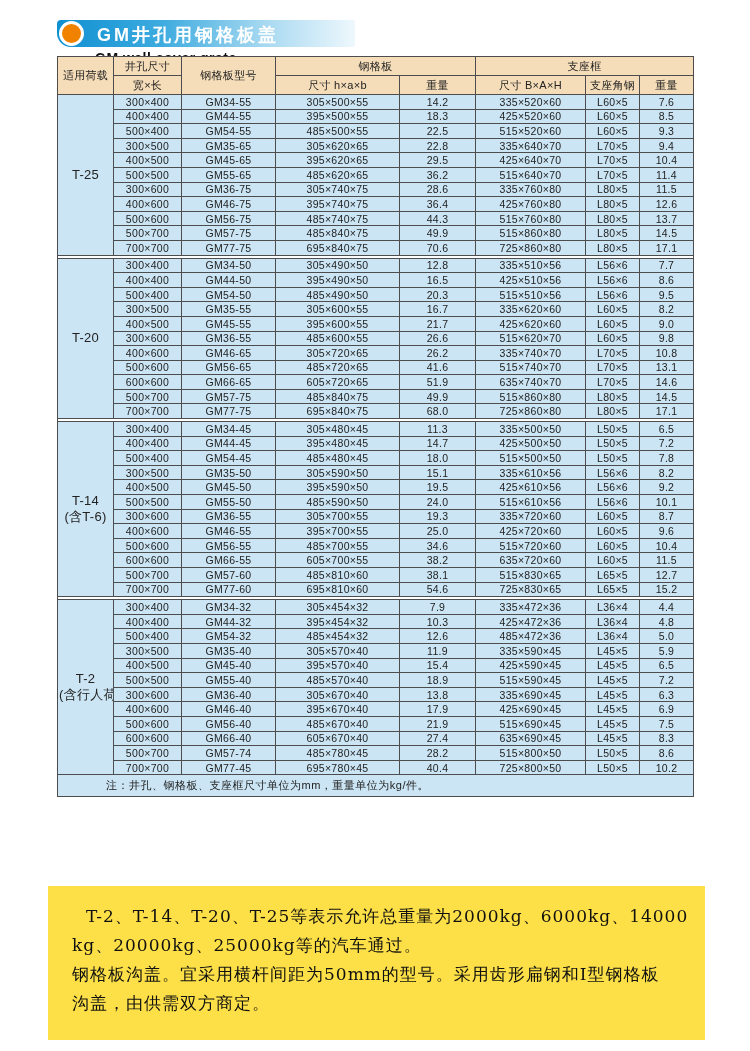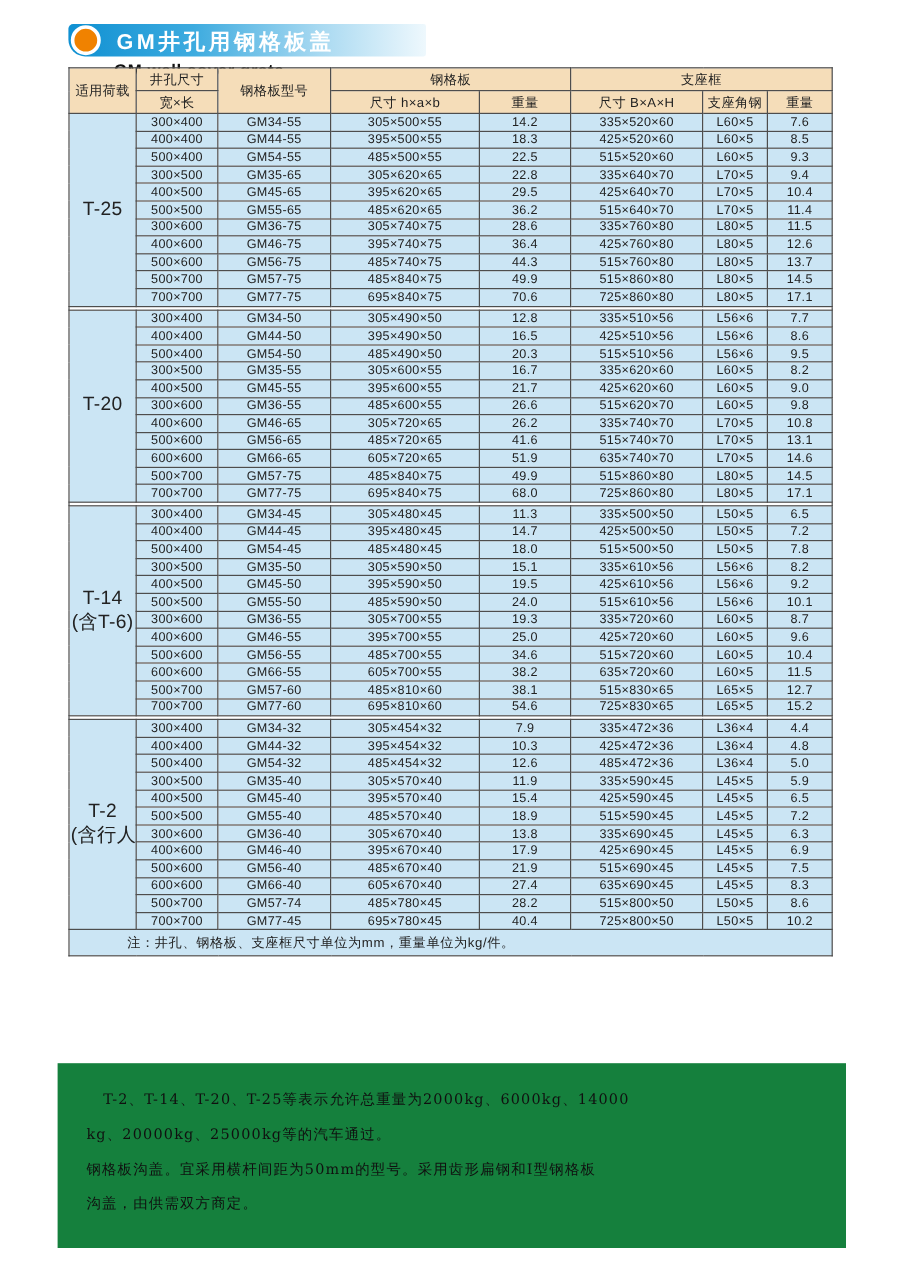--- a/index.html
+++ b/index.html
@@ -33,33 +33,33 @@
     font-size: 10.5px; color: #222222;
   }
   table.spec th, table.spec td {
     border: 1px solid #4d4d4d; text-align: center; vertical-align: middle;
     padding: 0 1px; letter-spacing: 0.3px; overflow: hidden; white-space: nowrap;
   }
   table.spec thead th {
     background: #f5ddb9; font-weight: normal; font-size: 11px; height: 19px;
   }
   table.spec td { background: #cbe5f4; height: 14.6px; }
-  td.load-cell { font-size: 16px; line-height: 1.25; margin-left: 44px; }
+  td.load-cell { font-size: 13px; line-height: 1.25; margin-left: 44px; }
   td.load-cell div { white-space: nowrap; }
   tr.sep-row td { height: 3px; background: #ffffff; padding: 0; line-height: 0; }
   tr.note-row td {
     text-align: left; padding: 3px 4px 3px 48px; font-size: 11px; height: 18px;
     letter-spacing: 0.5px;
   }
 
   
   .info-block {
     position: absolute; top: 886px; left: 48px; width: 657px; height: 154px;
-    background: #15803d; padding: 16px 22px 0 24px;
-    font-family: "DejaVu Serif", serif; font-size: 12px; color: #101010;
+    background: #fde047; padding: 16px 22px 0 24px;
+    font-family: "DejaVu Serif", serif; font-size: 17px; color: #101010;
   }
   .info-line { line-height: 29px; letter-spacing: 1px; white-space: nowrap; }
   .info-line.indent { padding-left: 14px; }
 </style>
 </head>
 <body>
 
 <div class="banner-wrap">
   <div class="banner-band"></div>
   <div class="banner-dot"></div>

